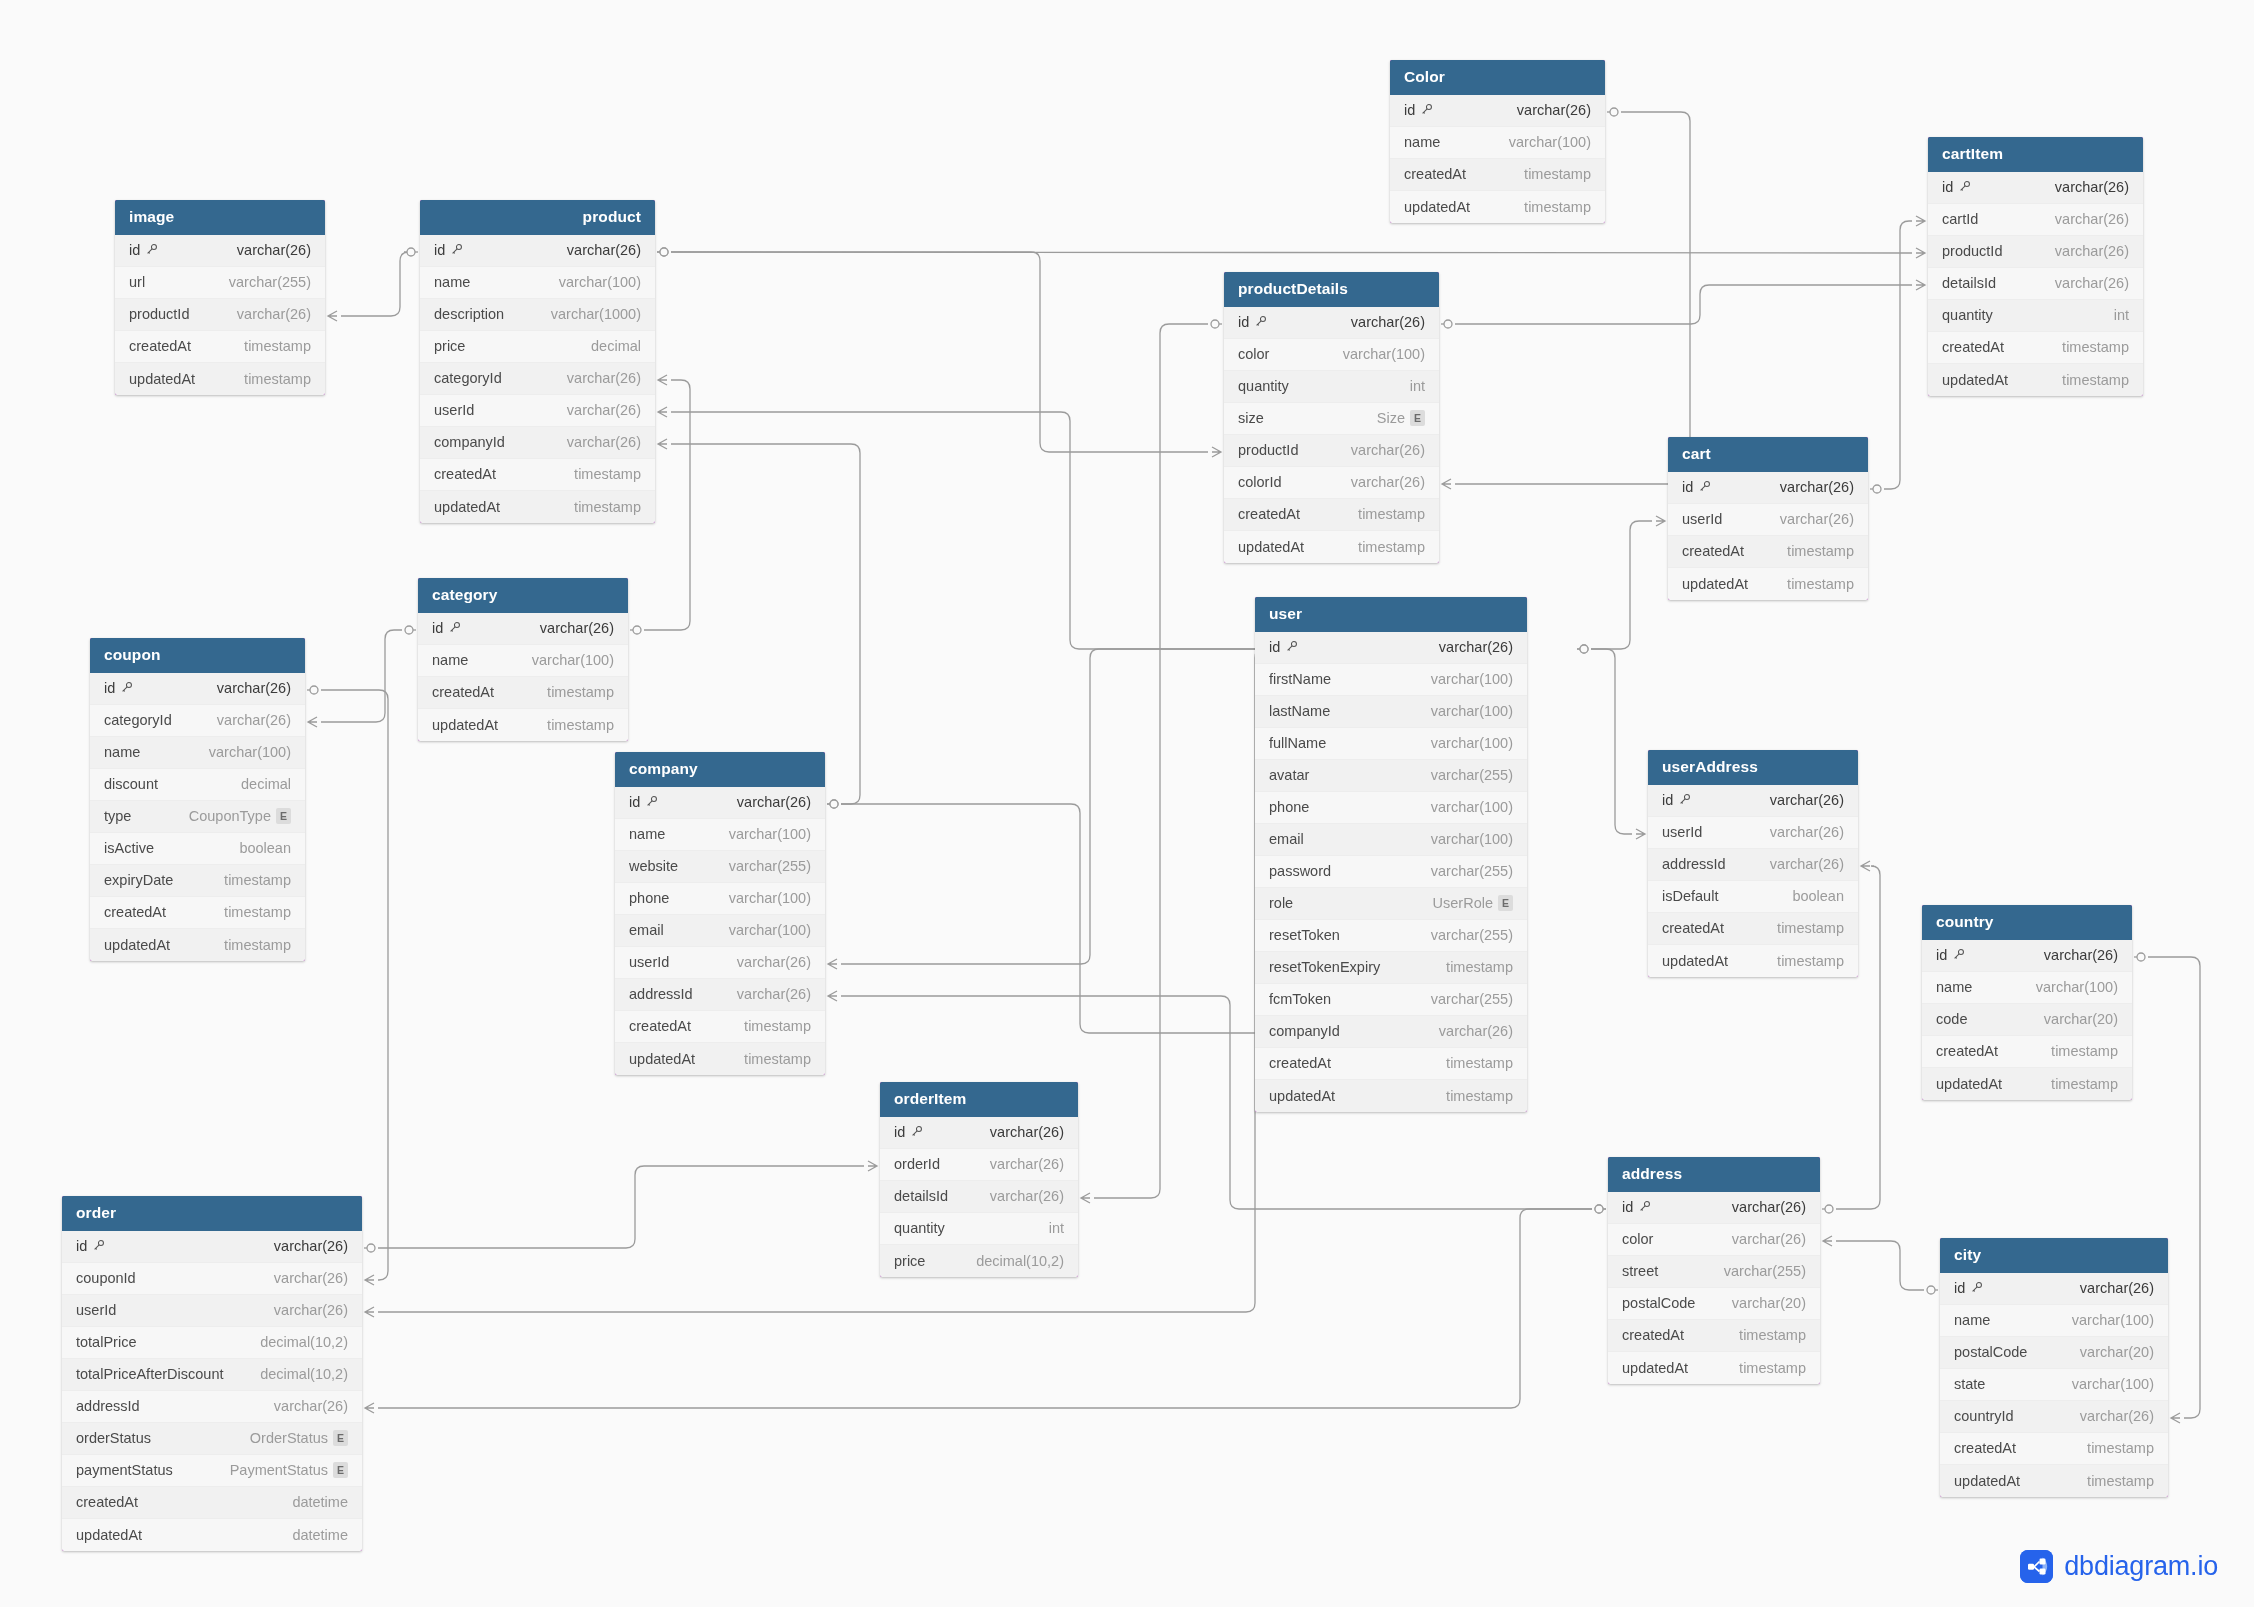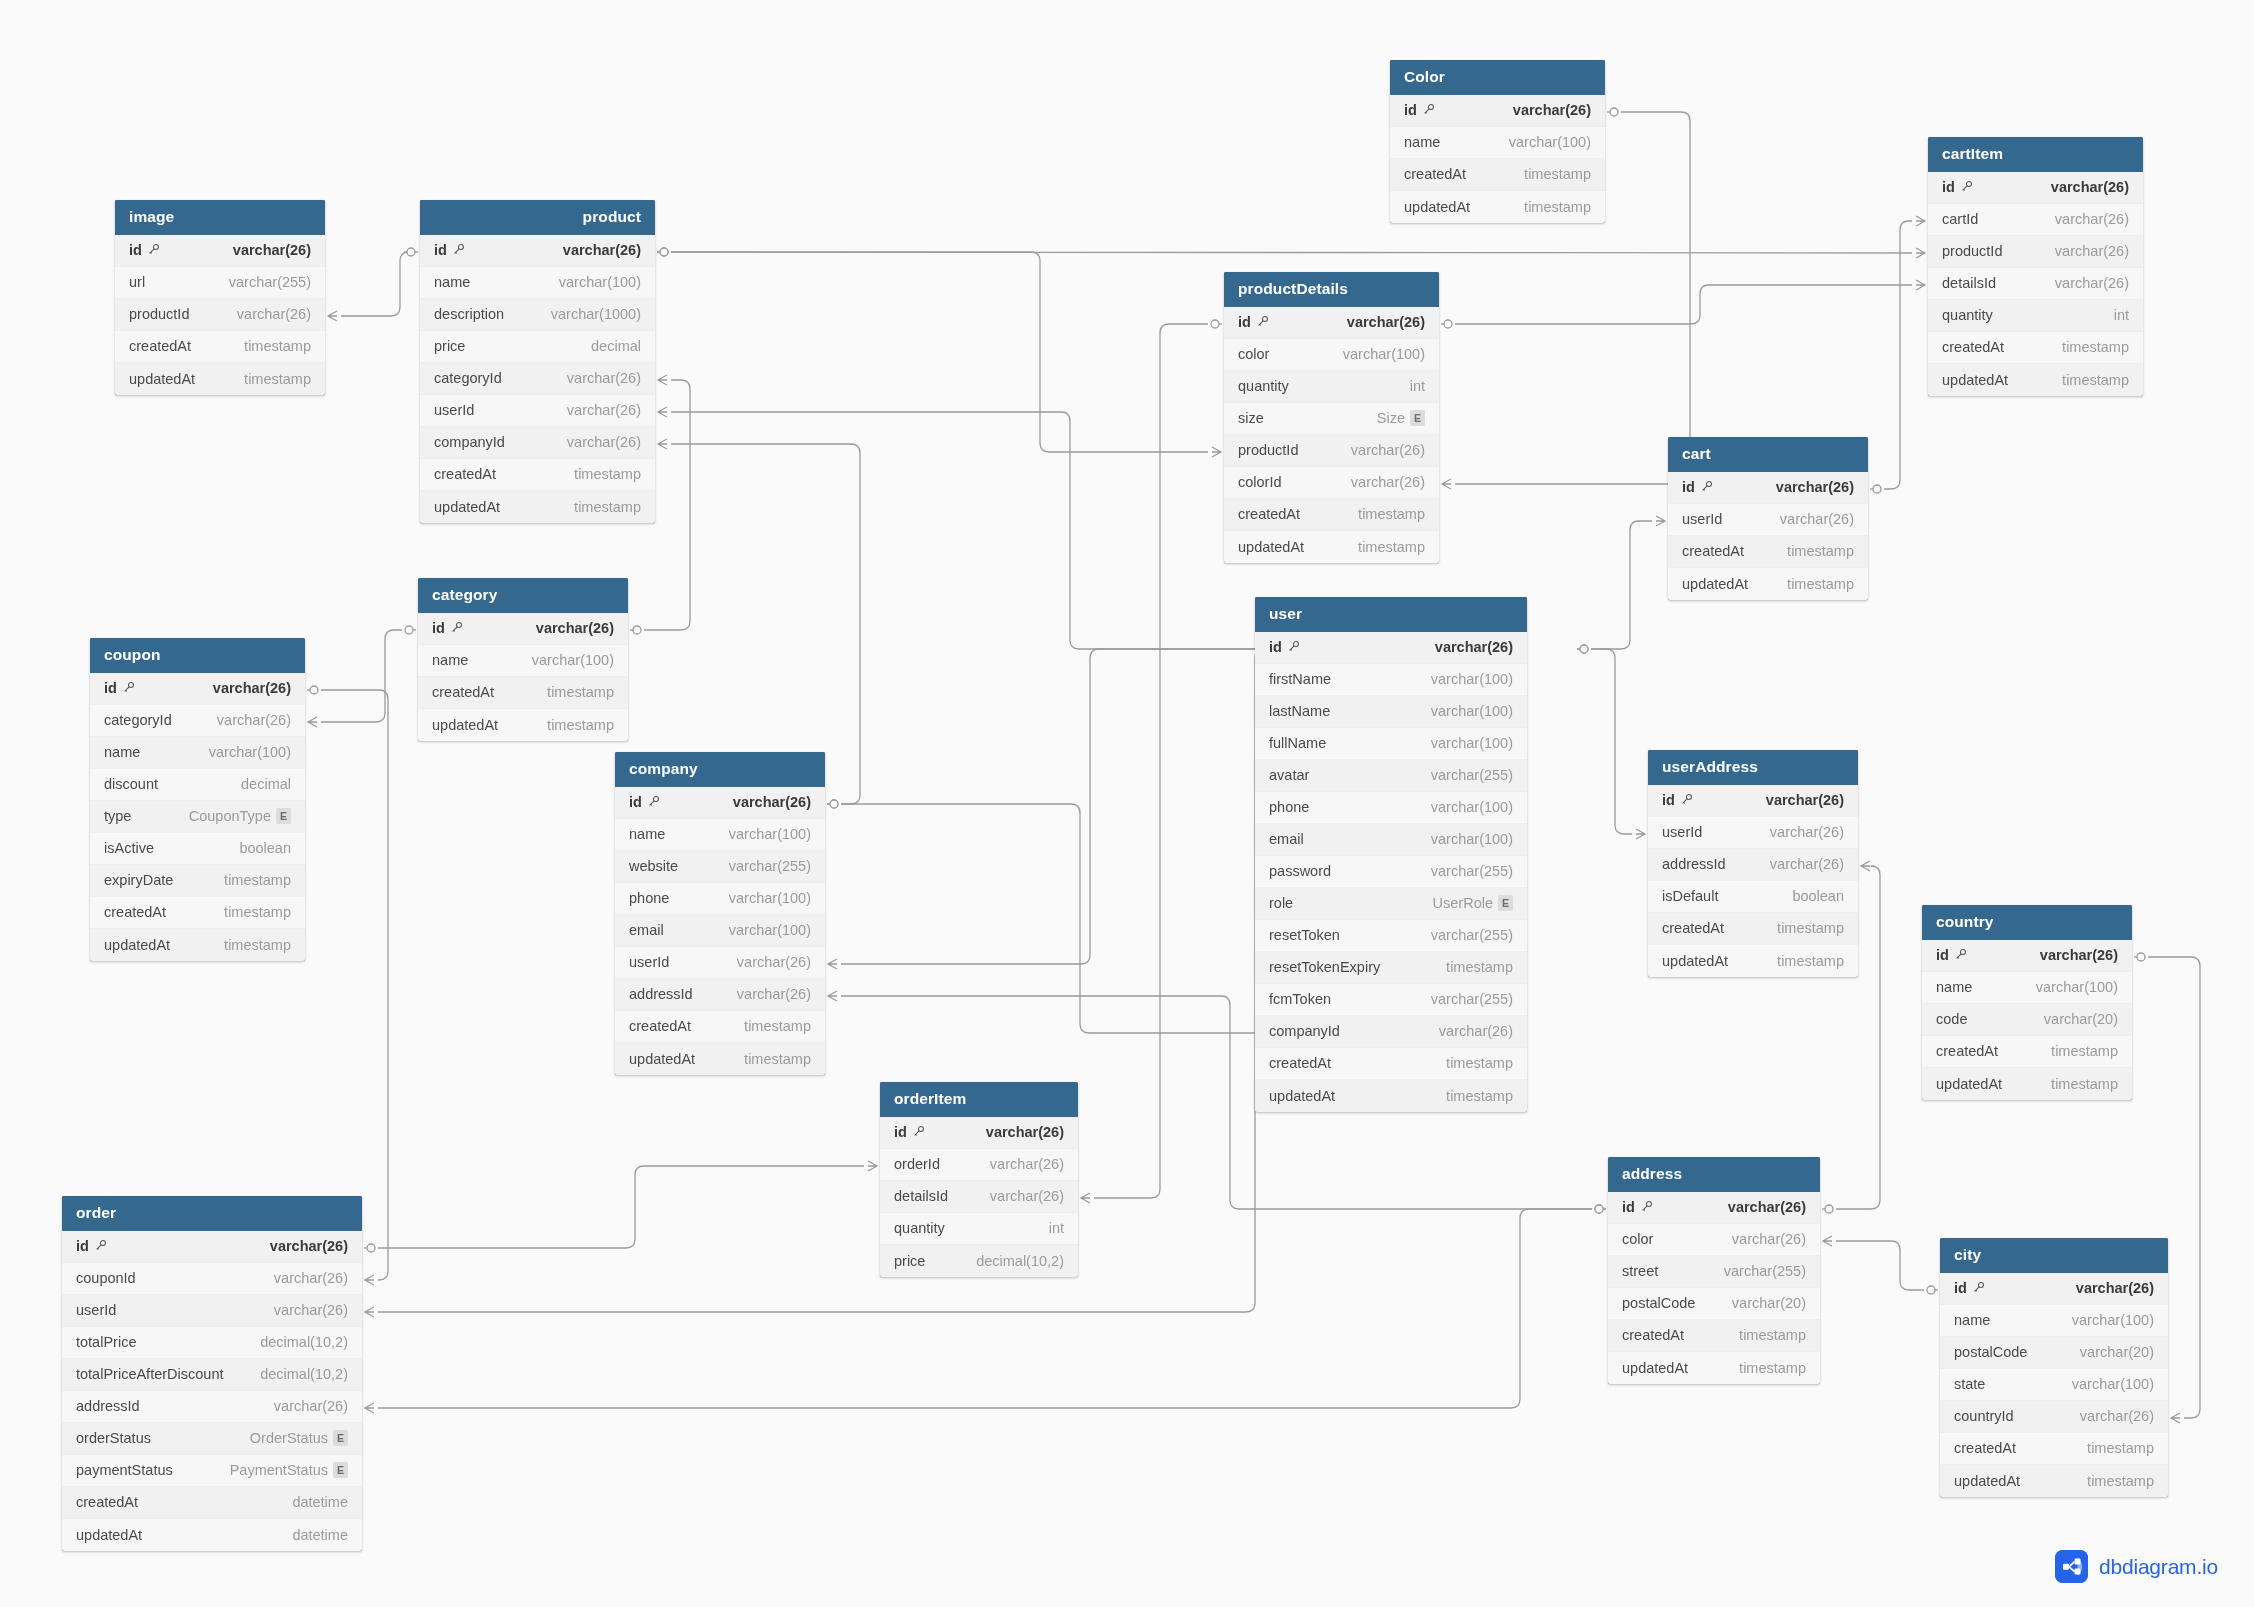--- a/index.html
+++ b/index.html
@@ -78,21 +78,21 @@
     white-space: nowrap;
     margin-left: 26px;
     display: flex;
     align-items: center;
     gap: 5px;
   }
 
   .field-row.pk .field-name,
   .field-row.pk .field-type {
     color: #3b3b3b;
-    font-weight: bold;
+    font-weight: normal;
   }
 
   .key-icon {
     display: inline-block;
     margin-left: 5px;
     position: relative;
     top: 1px;
   }
 
   .enum-badge {
@@ -118,21 +118,21 @@
   }
   #wm-logo {
     width: 33px;
     height: 33px;
     border-radius: 8px;
     background: #2663eb;
     position: relative;
     flex: none;
   }
   #wm-text {
-    font-size: 21px;
+    font-size: 27px;
     color: #2663eb;
     letter-spacing: -0.2px;
   }
 </style>
 </head>
 <body>
 
 <div id="canvas">
   <svg id="edges" viewBox="0 0 2254 1607" xmlns="http://www.w3.org/2000/svg">
       <path d="M341 316 L391 316 Q400 316 400 307 L400 261 Q400 252 409 252 L404 252" fill="none" stroke="#9b9b9b" stroke-width="1.3"></path>

